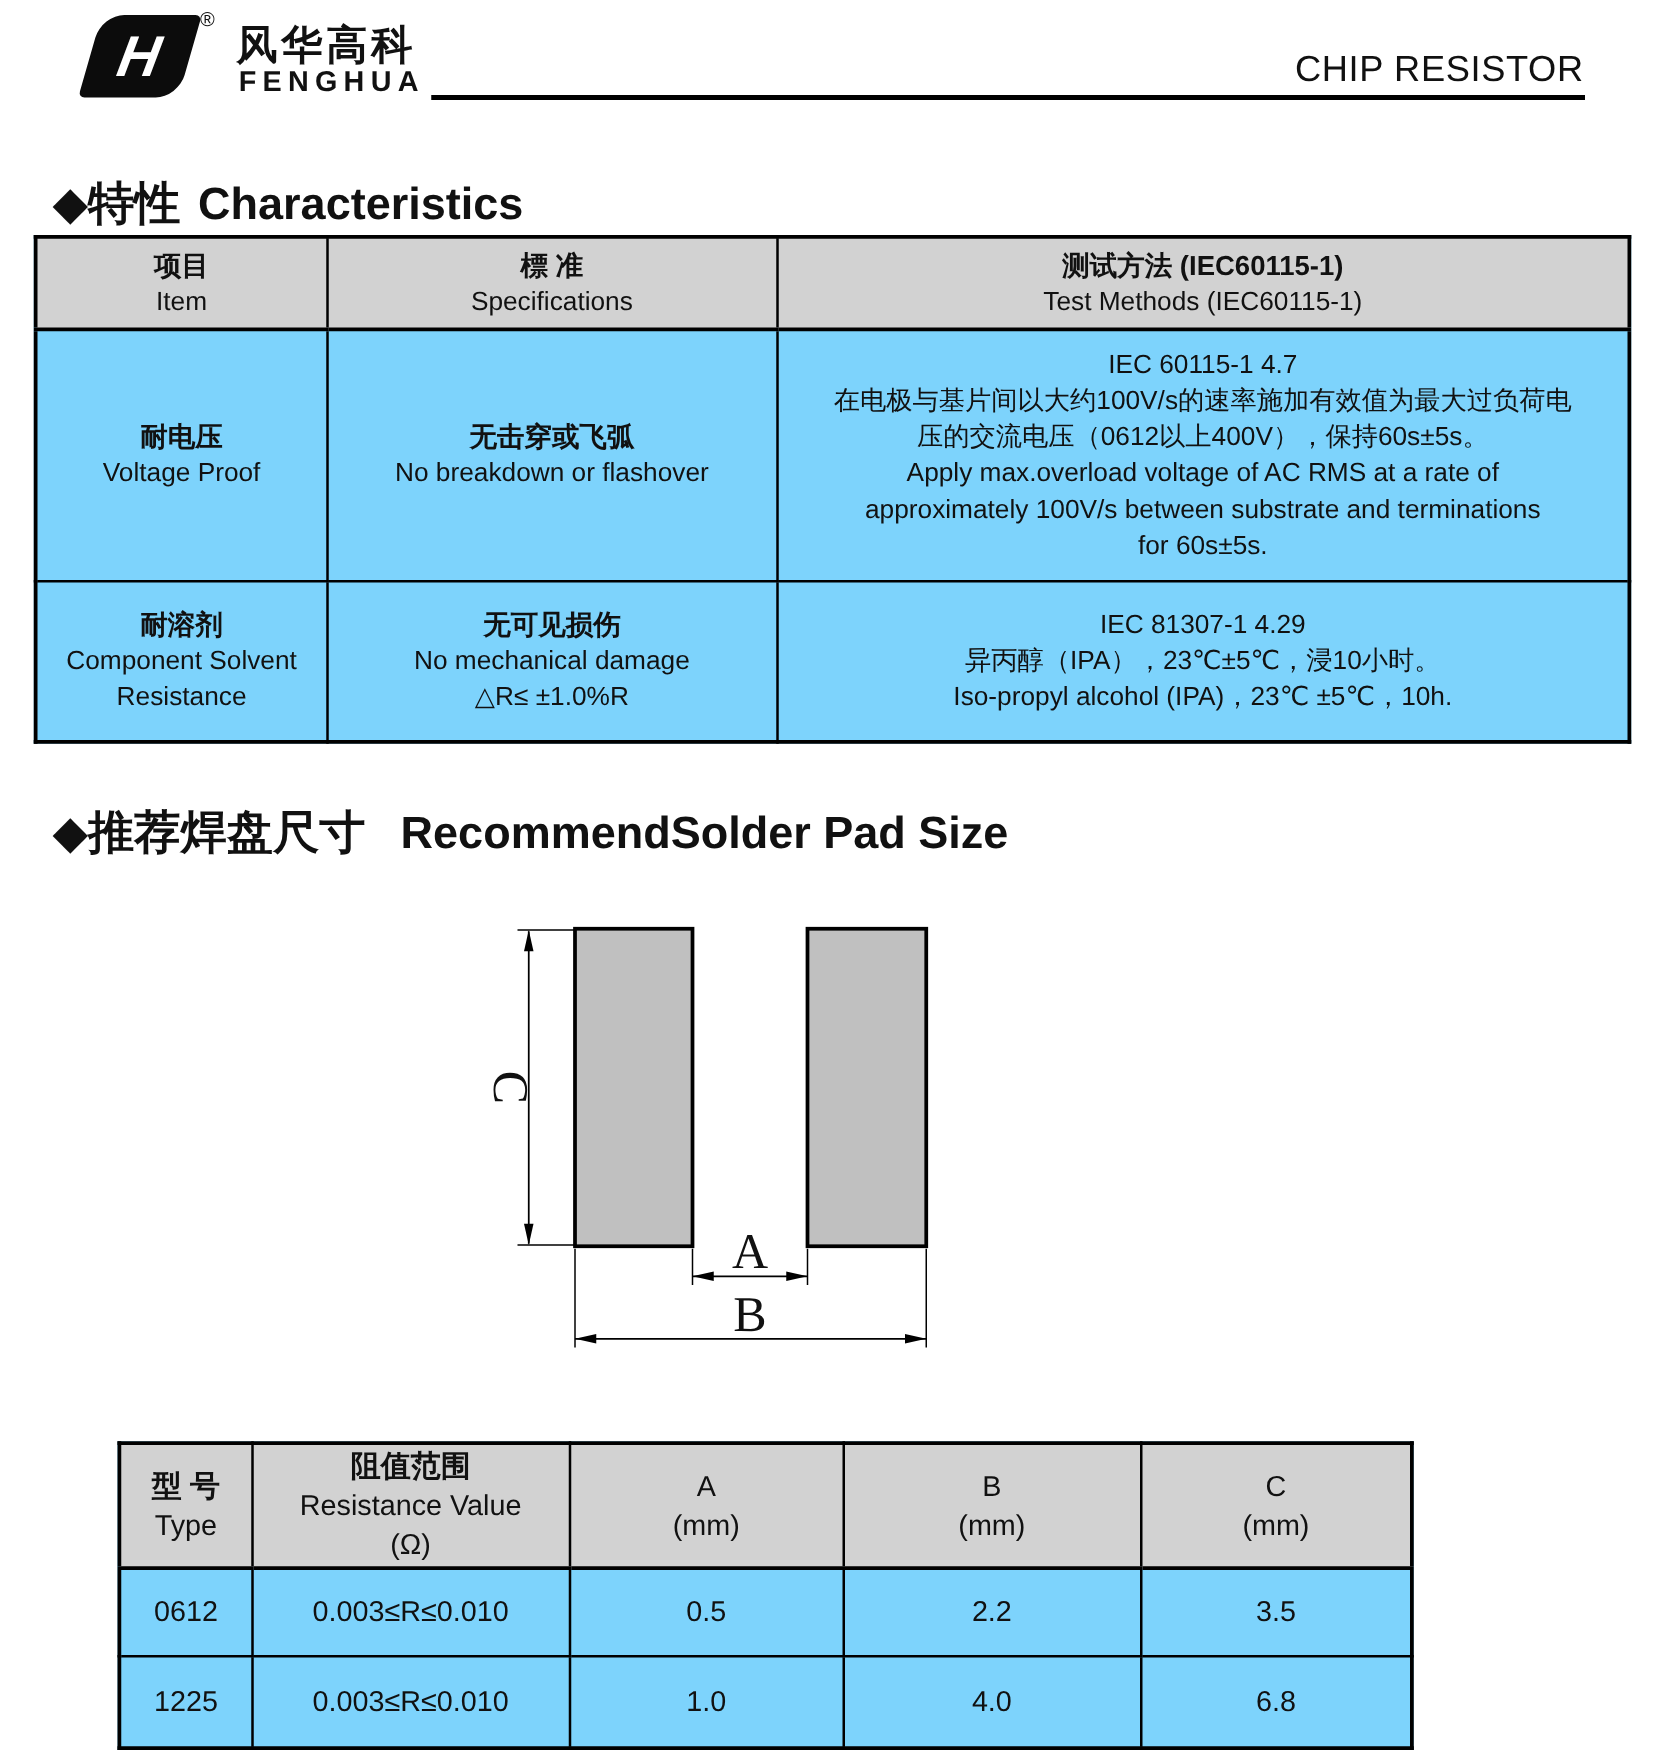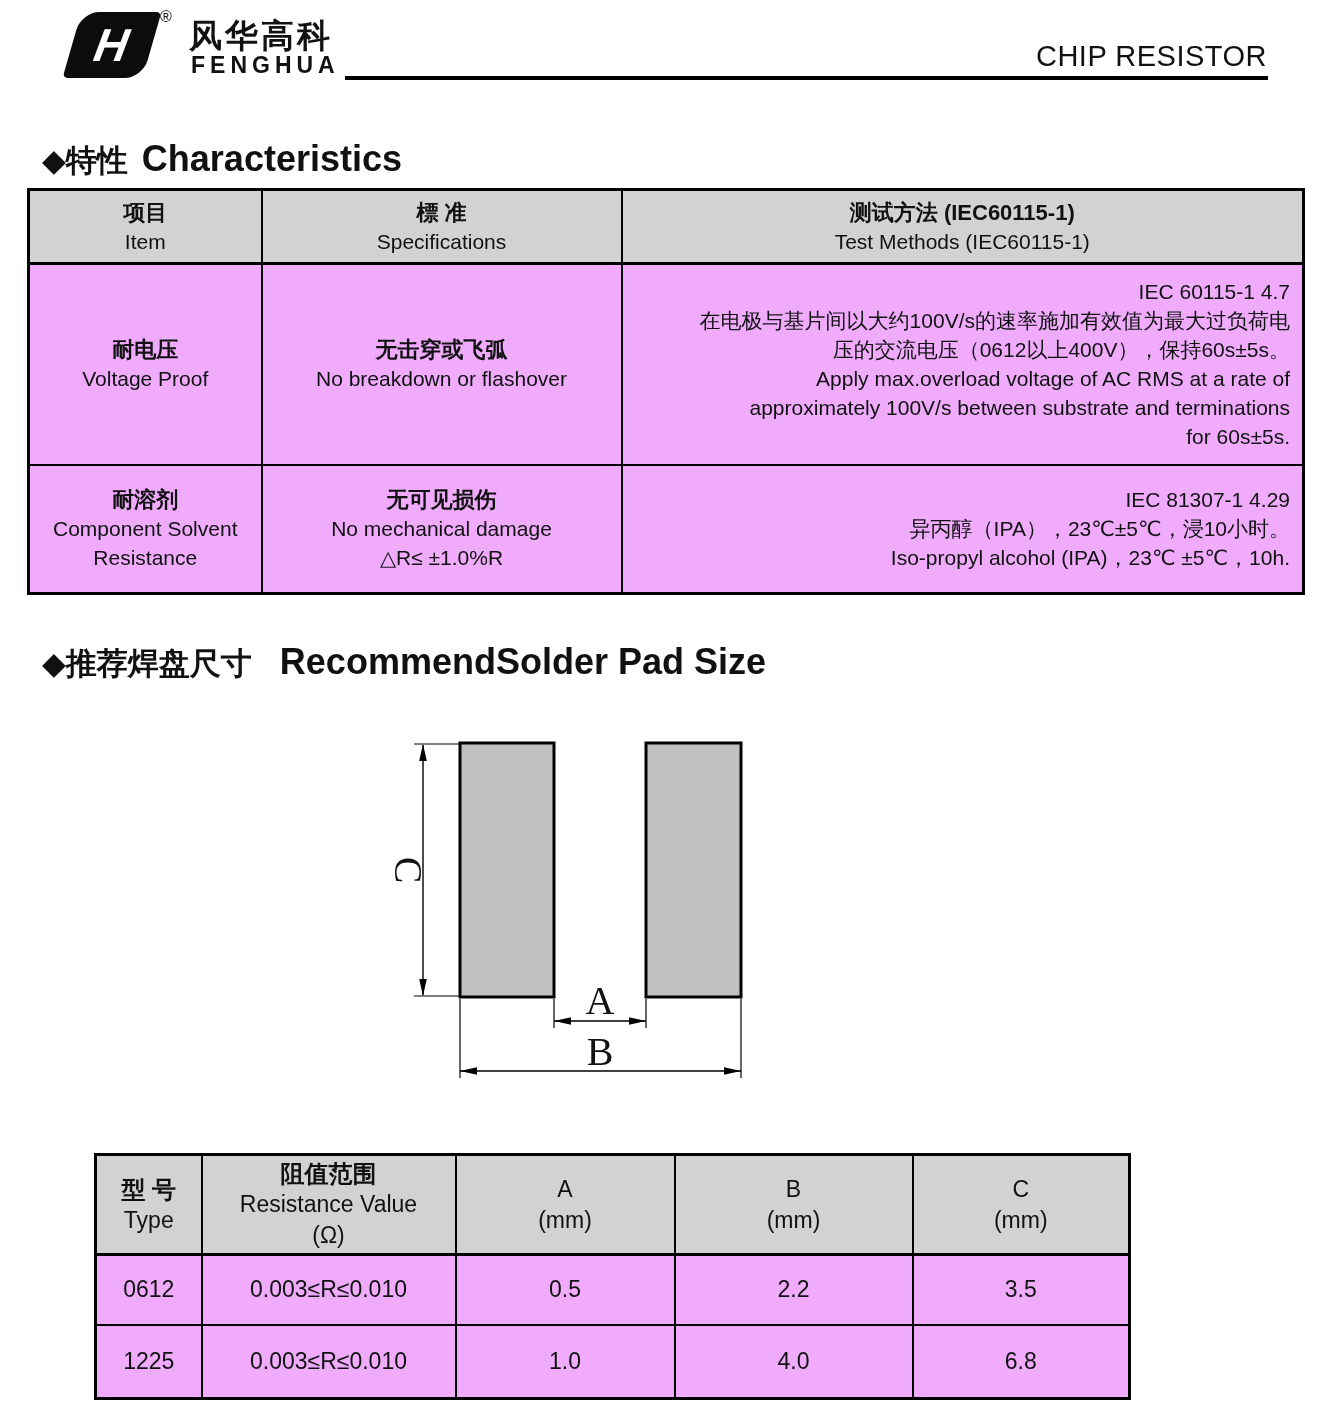--- a/index.html
+++ b/index.html
@@ -20,34 +20,34 @@
   .logo-reg { position:absolute; left:160px; top:8px; font-size:16px; }
   .logo-zh { position:absolute; left:189px; top:14px; font-size:33px; font-weight:700; letter-spacing:3px; }
   .logo-en { position:absolute; left:191px; top:52px; font-size:23px; font-weight:700; letter-spacing:5px; }
   .doc-title { position:absolute; top:40px; right:74px; font-size:29px; letter-spacing:0.5px; }
   .header-rule { position:absolute; left:345px; top:76px; width:923px; height:4px; background:#000; }
 
   
   .section-title { position:absolute; display:flex; align-items:baseline; font-weight:700; white-space:nowrap; }
   .st1 { left:42px; top:138px; gap:14px; }
   .st2 { left:42px; top:641px; gap:28px; }
-  .section-title .zh { font-size:31px; }
+  .section-title .zh { font-size:37px; }
   .section-title .en { font-size:36px; }
 
   
-  table { border-collapse:collapse; table-layout:fixed; position:absolute; background:#f0abfc; }
+  table { border-collapse:collapse; table-layout:fixed; position:absolute; background:#7dd3fc; }
   .t1, .t2 { border:3px solid #000; }
   .t1 th,.t1 td,.t2 th,.t2 td { border:2px solid #000; text-align:center; vertical-align:middle; padding:0; }
   .t1 thead th,.t2 thead th { border-bottom:3px solid #000; background:#d2d2d2; font-weight:400; }
   .t1 { left:27px; top:188px; width:1275px; font-size:21px; line-height:29px; }
   .t1 .zh { font-weight:700; font-size:22px; }
   .t1 thead tr { height:74px; }
   .t1 tr.row0 { height:201px; }
   .t1 tr.row1 { height:129px;padding-left:32px; }
-  .t1 td.method { text-align:right; padding:6px 12px; }
+  .t1 td.method { text-align:center; padding:6px 12px; }
   .preline { white-space:pre-line; }
   .zh:empty { display:none; }
 
   .t2 { left:94px; top:1153px; width:1034px; font-size:23px; line-height:31px; }
   .t2 .zh { font-weight:700; font-size:24px; }
   .t2 thead tr { height:100px; }
   .t2 tr.row0 { height:70px; }
   .t2 tr.row1 { height:74px; }
 
   

